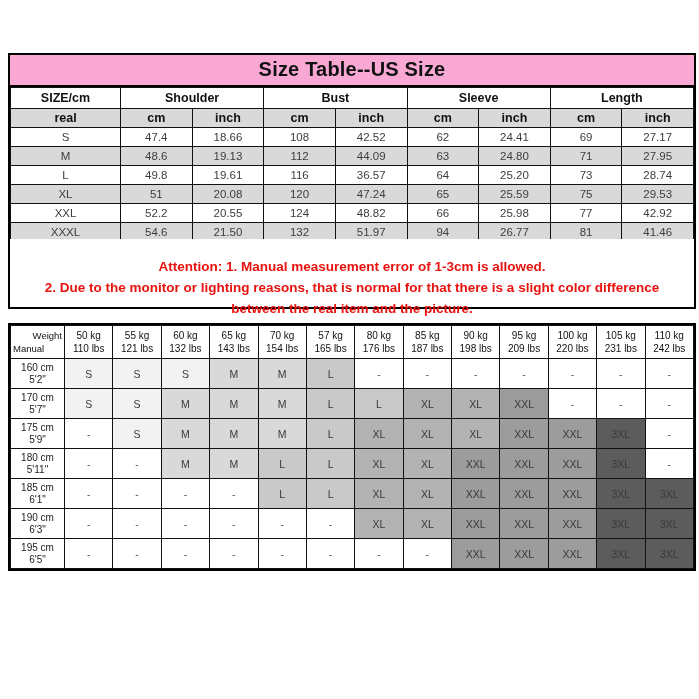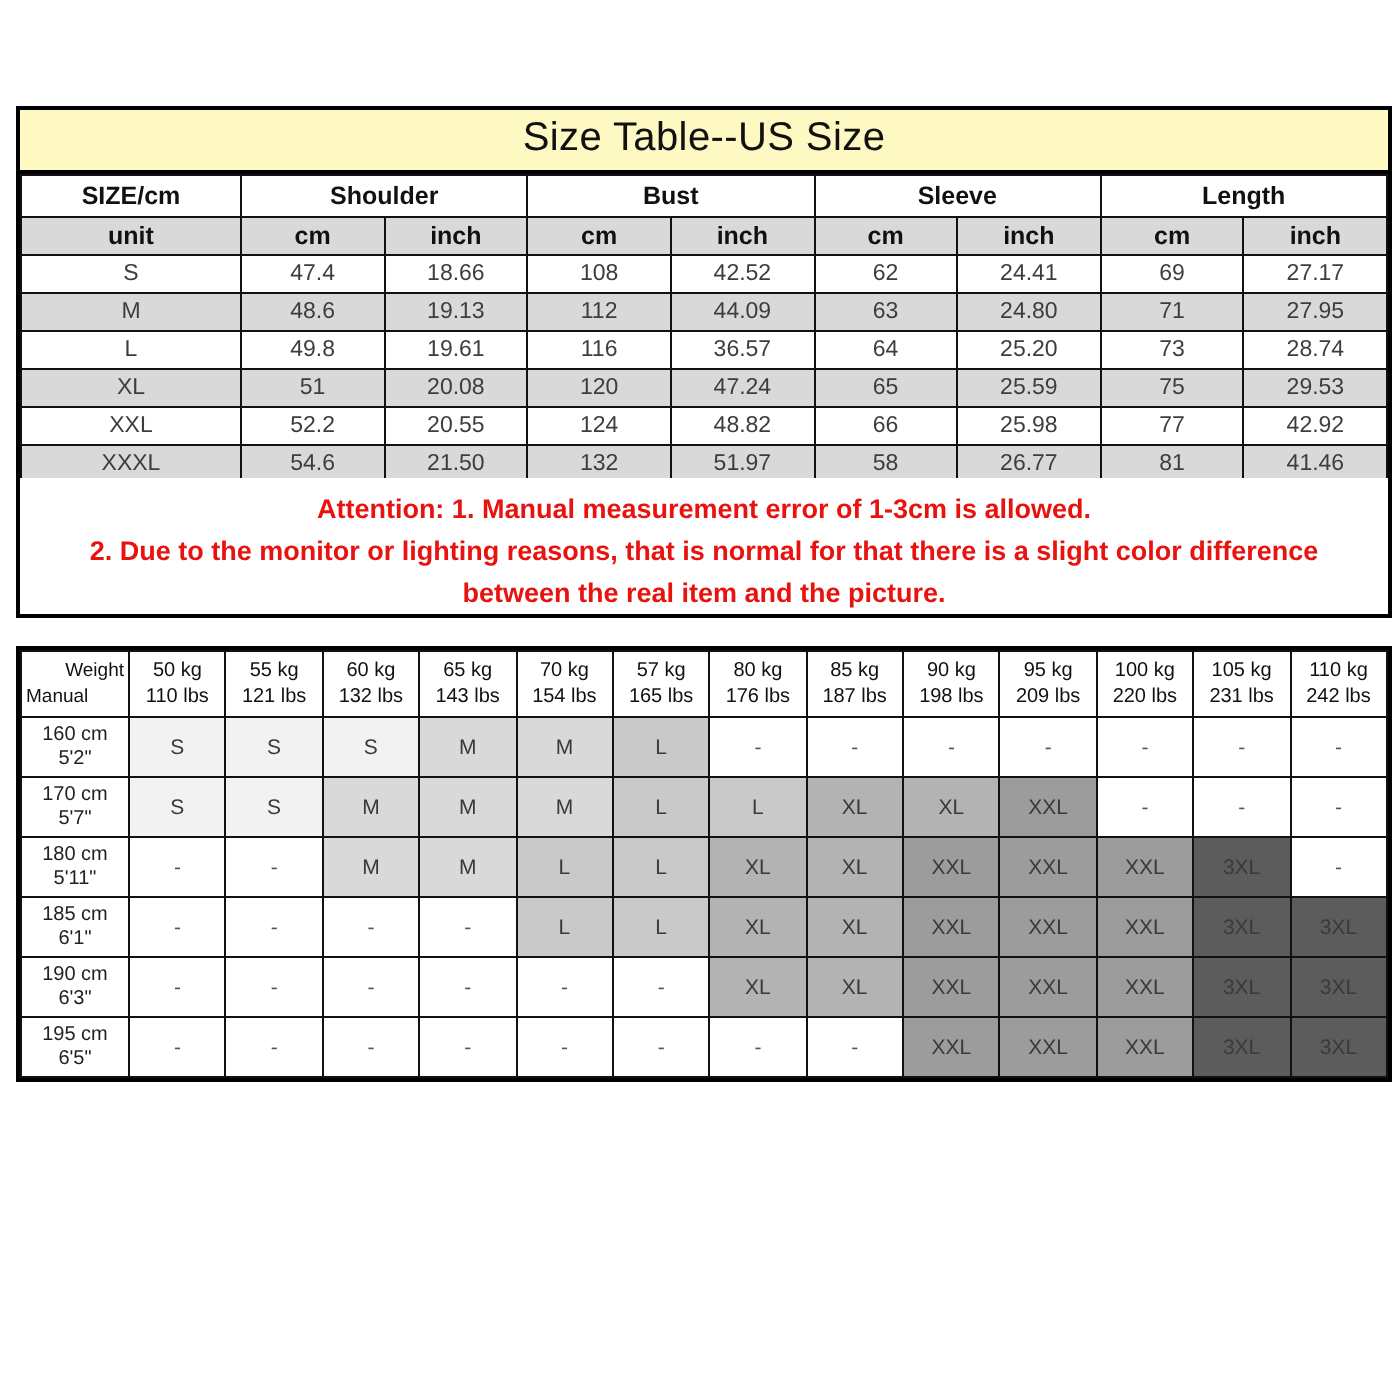--- a/index.html
+++ b/index.html
@@ -7,24 +7,24 @@
     width: 699px; height: 699px;
     background: #ffffff;
     font-family: "Liberation Sans", sans-serif;
     overflow: hidden;
   }
   .sheet { position: relative; width: 699px; height: 699px; }
 
   
   .box { position: absolute; left: 8px; width: 688px; border: 2px solid #000; box-sizing: border-box; background: #fff; }
   .tbl-title {
-    background: #fef9c3;
+    background: #f9a8d4;
     border-bottom: 2px solid #000;
     text-align: center;
-    font-weight: normal;
+    font-weight: bold;
     font-size: 20px;
     color: #111;
     padding: 3px 0 4px 0;
     letter-spacing: 0.2px;
   }
   table { border-collapse: collapse; width: 100%; table-layout: fixed; }
   td, th { border: 1px solid #111; text-align: center; vertical-align: middle; padding: 0; }
 
   
   .t1-box { top: 53px; }
@@ -38,21 +38,21 @@
   .attention {
     position: absolute; left: 8px; width: 688px; box-sizing: border-box;
     top: 239px; height: 70px;
     border: 2px solid #000; border-top: none;
     background: #fff;
     color: #e8120f;
     font-weight: bold;
     font-size: 13.5px;
     line-height: 21px;
     text-align: center;
-    padding-top: 5px;
+    padding-top: 17px;
   }
 
   
   .t2-box { top: 323px; }
   .t2 col.h-col { width: 54px; }
   .t2 thead th { height: 32px; font-weight: normal; font-size: 10px; line-height: 13px; color: #111; background: #fff; }
   .t2 tbody td { height: 29px; font-size: 10.5px; color: #3a3a3a; line-height: 12px; }
   .t2 td.h-cell { background: #fff; font-size: 10px; color: #222; }
   .t2 td.dash { color: #555; }
   .diag {
@@ -86,21 +86,21 @@
       </colgroup>
       <thead>
         <tr>
           <th>SIZE/cm</th>
           <th colspan="2">Shoulder</th>
           <th colspan="2">Bust</th>
           <th colspan="2">Sleeve</th>
           <th colspan="2">Length</th>
         </tr>
         <tr class="unit-row">
-            <td>unit</td>
+            <td>real</td>
             <td>cm</td>
             <td>inch</td>
             <td>cm</td>
             <td>inch</td>
             <td>cm</td>
             <td>inch</td>
             <td>cm</td>
             <td>inch</td>
           </tr>
       </thead>
@@ -159,21 +159,21 @@
             <td>25.98</td>
             <td>77</td>
             <td>42.92</td>
           </tr>
           <tr class="alt">
             <td>XXXL</td>
             <td>54.6</td>
             <td>21.50</td>
             <td>132</td>
             <td>51.97</td>
-            <td>58</td>
+            <td>94</td>
             <td>26.77</td>
             <td>81</td>
             <td>41.46</td>
           </tr>
         </tbody>
     </table>
   </div>
 
   <div class="attention">
     <div>Attention:  1. Manual measurement error of 1-3cm is allowed.</div>
@@ -293,20 +293,39 @@
             <td style="background: rgb(201, 201, 201);">L</td>
             <td style="background: rgb(179, 179, 179);">XL</td>
             <td style="background: rgb(179, 179, 179);">XL</td>
             <td style="background: rgb(156, 156, 156);">XXL</td>
             <td class="dash" style="background: rgb(255, 255, 255);">-</td>
             <td class="dash" style="background: rgb(255, 255, 255);">-</td>
             <td class="dash" style="background: rgb(255, 255, 255);">-</td>
           </tr>
           <tr>
             <td class="h-cell">
+              <div>175 cm</div>
+              <div>5'9"</div>
+            </td>
+            <td class="dash" style="background: rgb(255, 255, 255);">-</td>
+            <td style="background: rgb(242, 242, 242);">S</td>
+            <td style="background: rgb(217, 217, 217);">M</td>
+            <td style="background: rgb(217, 217, 217);">M</td>
+            <td style="background: rgb(217, 217, 217);">M</td>
+            <td style="background: rgb(201, 201, 201);">L</td>
+            <td style="background: rgb(179, 179, 179);">XL</td>
+            <td style="background: rgb(179, 179, 179);">XL</td>
+            <td style="background: rgb(179, 179, 179);">XL</td>
+            <td style="background: rgb(156, 156, 156);">XXL</td>
+            <td style="background: rgb(156, 156, 156);">XXL</td>
+            <td style="background: rgb(92, 92, 92);">3XL</td>
+            <td class="dash" style="background: rgb(255, 255, 255);">-</td>
+          </tr>
+          <tr>
+            <td class="h-cell">
               <div>180 cm</div>
               <div>5'11"</div>
             </td>
             <td class="dash" style="background: rgb(255, 255, 255);">-</td>
             <td class="dash" style="background: rgb(255, 255, 255);">-</td>
             <td style="background: rgb(217, 217, 217);">M</td>
             <td style="background: rgb(217, 217, 217);">M</td>
             <td style="background: rgb(201, 201, 201);">L</td>
             <td style="background: rgb(201, 201, 201);">L</td>
             <td style="background: rgb(179, 179, 179);">XL</td>

